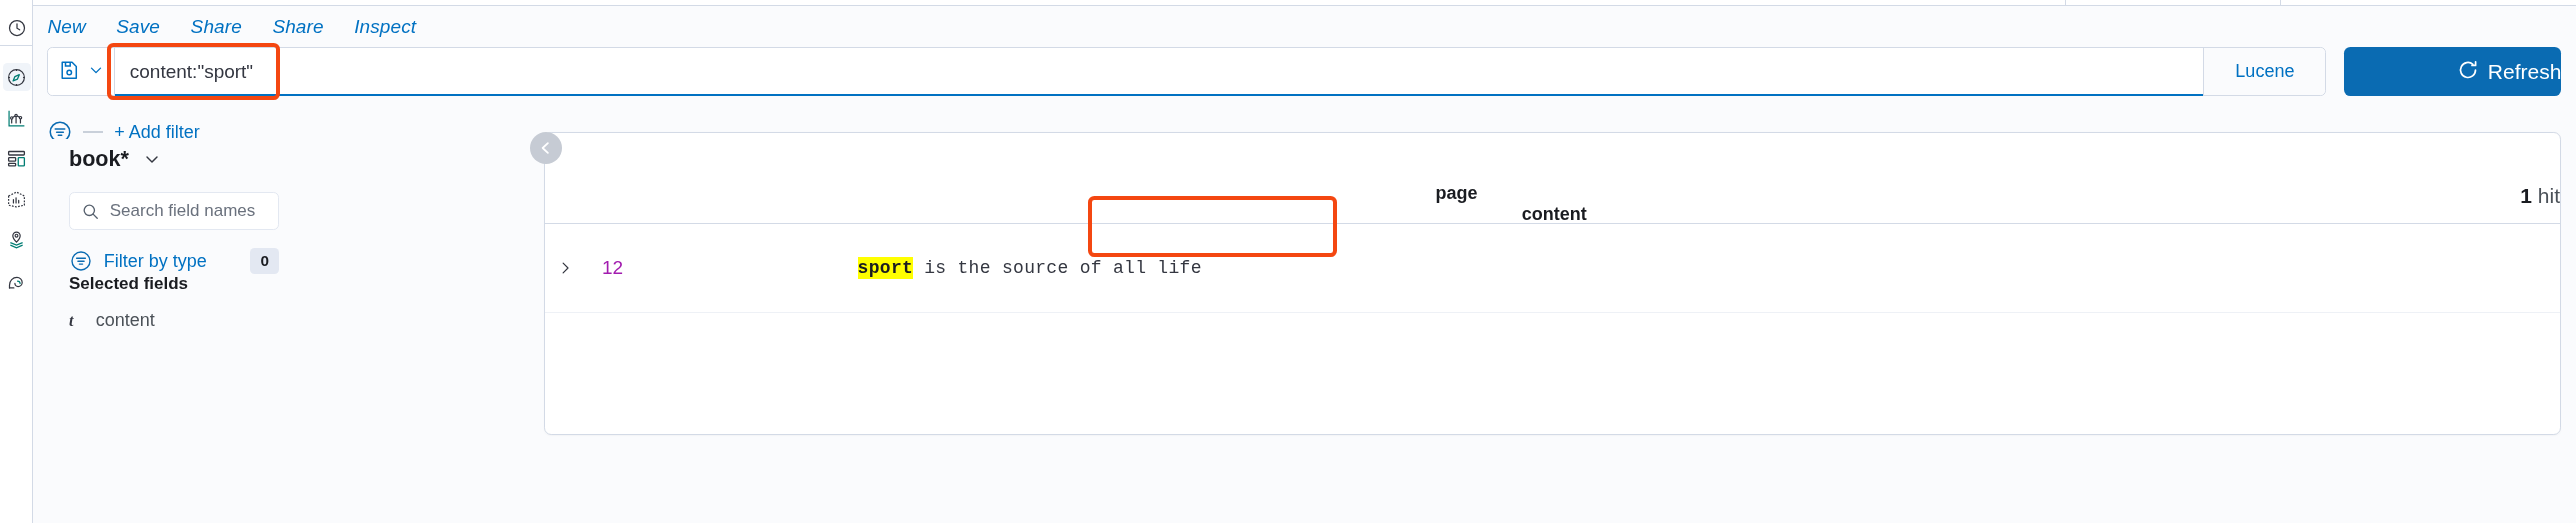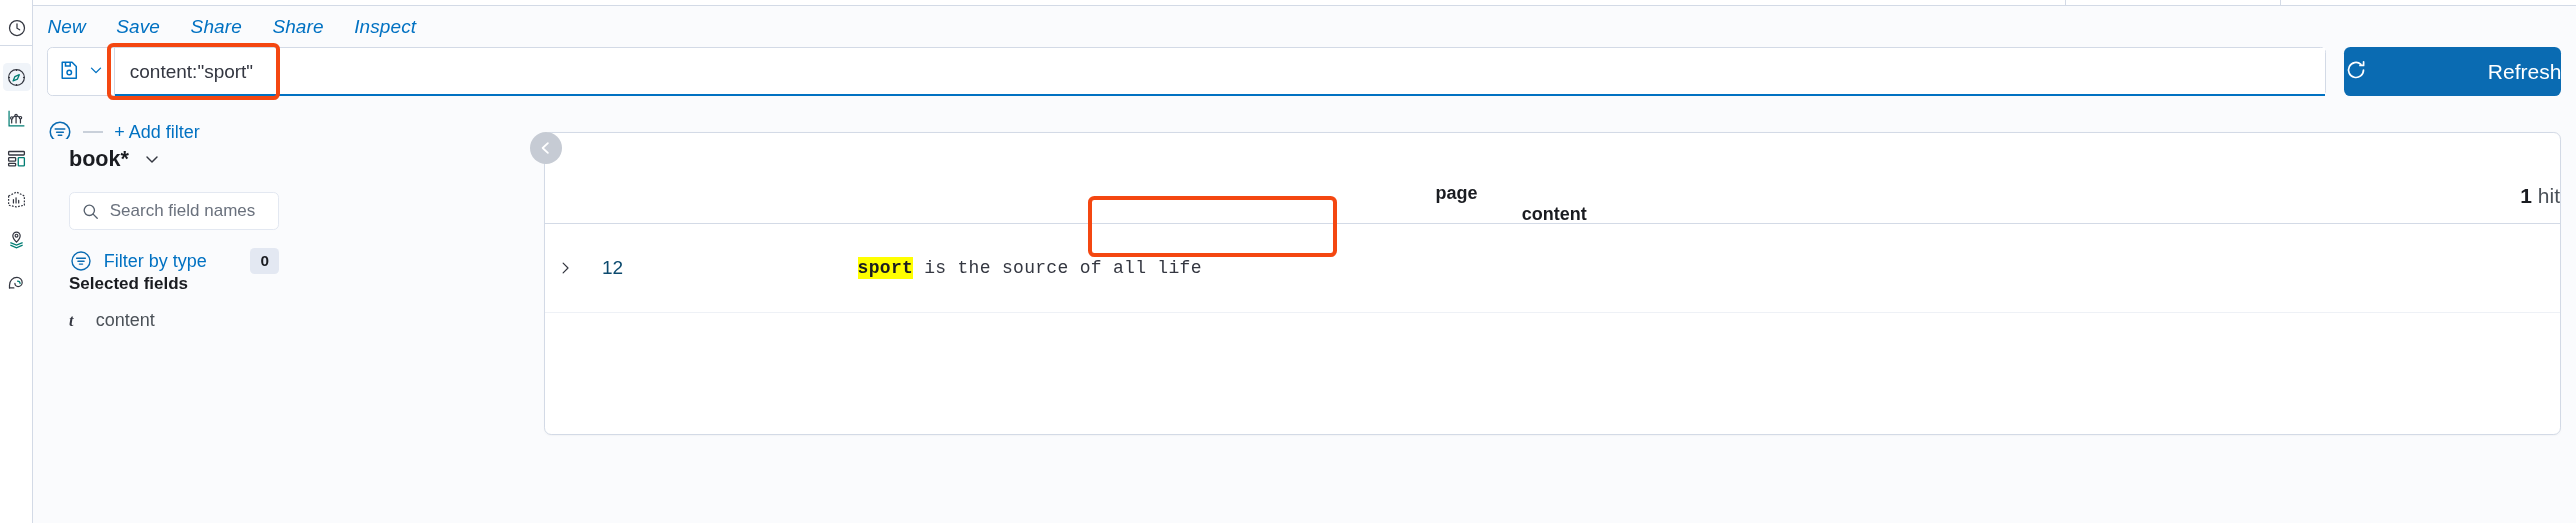--- a/index.html
+++ b/index.html
@@ -135,21 +135,21 @@
     font-size: 18px;
     color: #0071c2;
   }
   #refresh-btn {
     margin-left: 18px;
     width: 217px;
     background: #0a6bb2;
     border-radius: 6.3px;
     display: flex;
     align-items: center;
-    justify-content: space-between;
+    justify-content: flex-end;
     gap: 8px;
   }
   #refresh-btn .label {
     font-size: 21px;
     color: #ffffff;
     font-weight: 400;
   }
 
   
   .annot {
@@ -315,21 +315,21 @@
     height: 89px;
     display: flex;
     align-items: center;
     border-bottom: 0.9px solid #eef1f6;
   }
   .col-expand { width: 39px; display:flex; align-items:center; justify-content:center; flex: none; }
   .col-page   { width: 270px; padding-left: 18px; flex: none; }
   .col-content{ flex: 1; padding-left: 3.6px; }
   .cell-text {
     font-size: 19px;
-    color: #0c4a6e;
+    color: #a21caf;
   }
   .mono {
     font-family: "Liberation Mono", "DejaVu Sans Mono", monospace;
     font-size: 18px;
     color: #343741;
     letter-spacing: 0.3px;
   }
   mark.hl {
     background: #ffff00;
     color: #1a1c21;
@@ -436,20 +436,23 @@
             <path d="M6 9.5l6 6 6-6" stroke-linecap="round" stroke-linejoin="round"></path>
           </svg>
         </span>
       </div>
 
       <div id="query-input-wrap">
         <div id="query-text" title="content:&quot;sport&quot;">content:"sport"</div>
         <div id="query-underline"></div>
       </div>
 
+      <div id="lang-switch">
+        <span>Lucene</span>
+      </div>
 
       <div class="annot" style="left:59px; top:-5.4px; width:173px; height:57px;"></div>
     </div>
 
     <div id="refresh-btn">
       <span>
         <svg width="24" height="24" viewBox="0 0 24 24" fill="none" stroke="#ffffff" stroke-width="1.7">
           <path d="M19.5 12a7.5 7.5 0 11-2.6-5.7" stroke-linecap="round"></path>
           <path d="M19.6 3.8v3.6H16" stroke-linecap="round" stroke-linejoin="round"></path>
         </svg>

